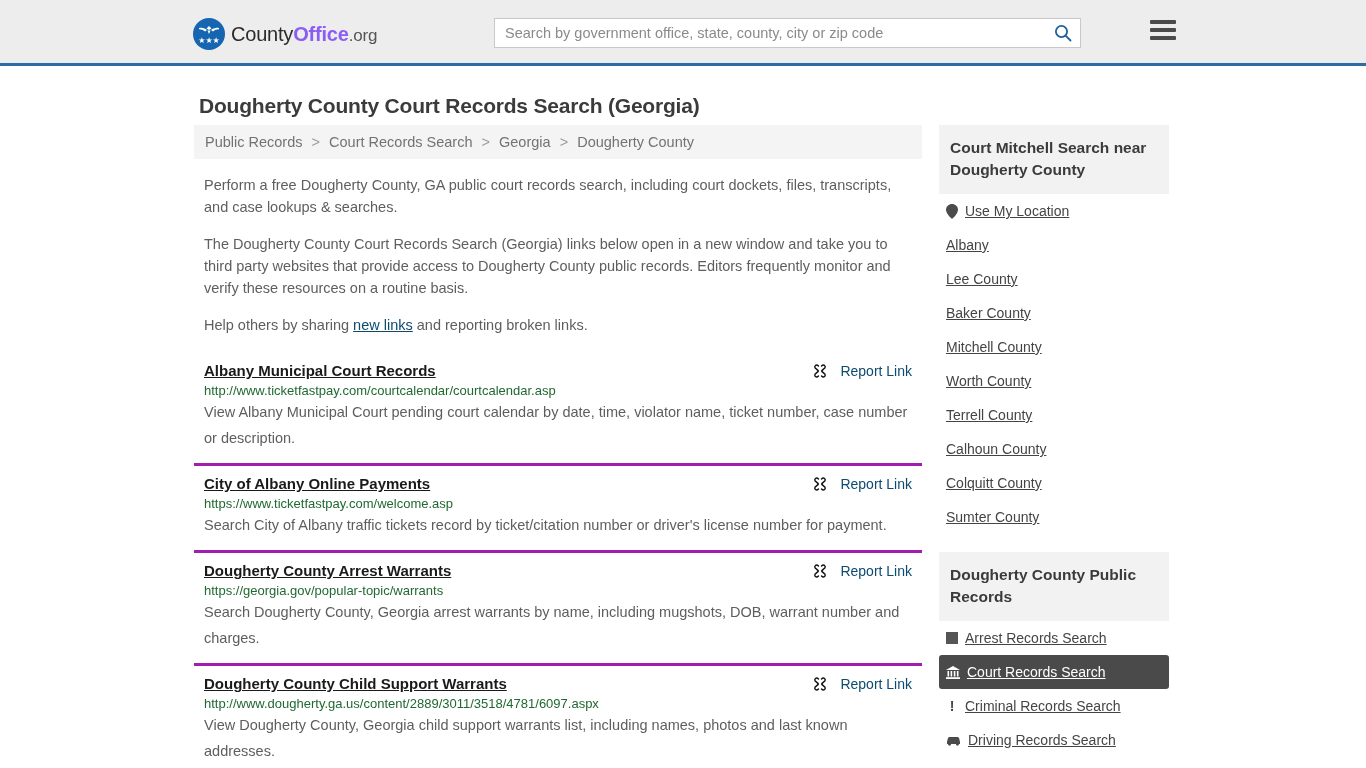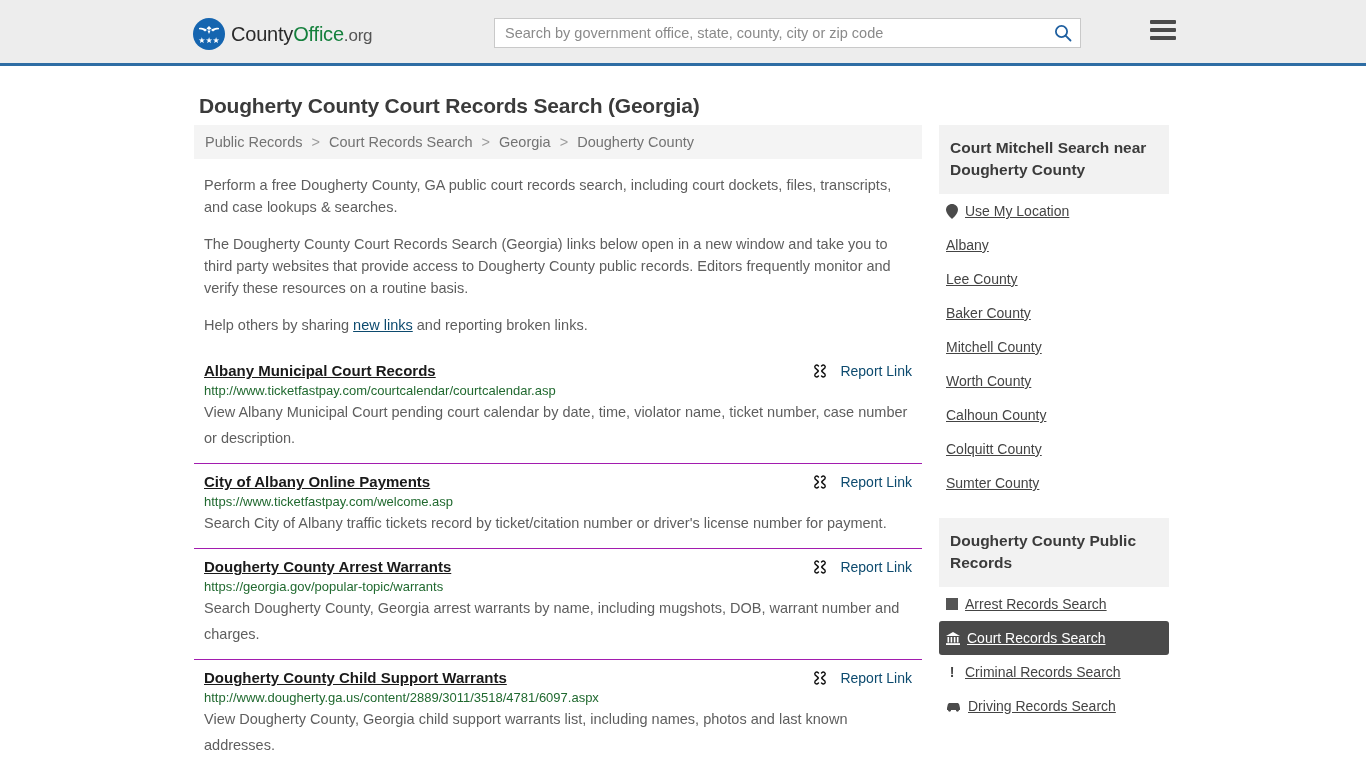--- a/index.html
+++ b/index.html
@@ -51,21 +51,21 @@
     font-size: 8px;
     letter-spacing: 0px;
     line-height: 8px;
   }
   .logo-text {
     font-size: 20px;
     color: #2b2b2b;
     letter-spacing: -0.2px;
     white-space: nowrap;
   }
-  .logo-text .b { font-weight: normal; color: #15803d; }
+  .logo-text .b { font-weight: bold; color: #8b5cf6; }
   .logo-text .g { color: #555; font-size: 17px; }
 
   .search-box {
     position: absolute;
     left: 494px;
     top: 18px;
     width: 587px;
     height: 30px;
     background: #ffffff;
     border: 1px solid #c9c9c9;
@@ -147,21 +147,21 @@
   }
   .para a {
     color: #0c4a6e;
     text-decoration: underline;
     font-weight: normal;
   }
 
   .results { margin-top: 17px; }
   .result {
     padding: 9px 10px 12px 10px;
-    border-bottom: 1px solid #a21caf;
+    border-bottom: 3px solid #a21caf;
     position: relative;
   }
   .result:last-child { border-bottom: 0; }
   .result-head {
     display: flex;
     align-items: flex-start;
     justify-content: space-between;
   }
   .result-title {
     font-size: 15px;
@@ -392,20 +392,23 @@
       <li class="side-item">
         <a>Baker County</a>
       </li>
       <li class="side-item">
         <a>Mitchell County</a>
       </li>
       <li class="side-item">
         <a>Worth County</a>
       </li>
       <li class="side-item">
+        <a>Terrell County</a>
+      </li>
+      <li class="side-item">
         <a>Calhoun County</a>
       </li>
       <li class="side-item">
         <a>Colquitt County</a>
       </li>
       <li class="side-item">
         <a>Sumter County</a>
       </li>
     </ul>
 

